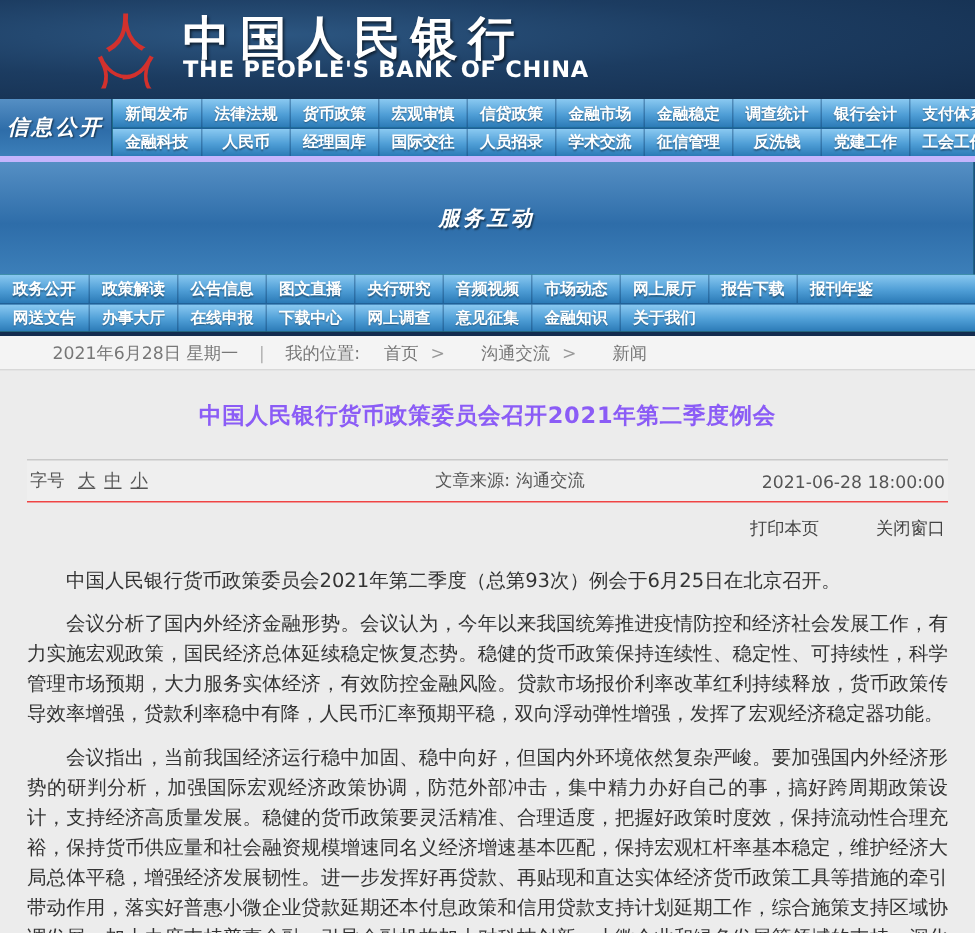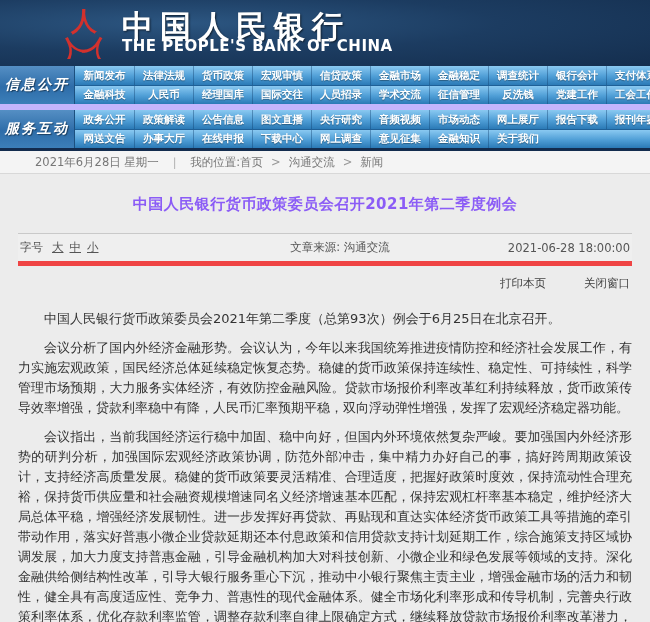--- a/index.html
+++ b/index.html
@@ -12,48 +12,48 @@
             display:flex; align-items:center; padding-left:58px; }
   .logo { width:52px; height:52px; margin-right:12px; flex:0 0 auto; }
   .logo text { font-weight:bold; }
   .banner-cn { color:#fff; font-size:31px; font-weight:bold; letter-spacing:7px; line-height:26px;
                text-shadow:1px 1px 2px rgba(0,0,0,.6); font-family:"DejaVu Serif","Liberation Serif",serif; }
   .banner-en { color:#fff; font-size:15px; letter-spacing:.5px; line-height:14px; font-weight:bold; }
 
   
   .nav { background:#0f766e; border-bottom:3px solid #132c4e; }
   .nav-group { display:flex; }
-  .nav-group + .nav-group { border-top:6px solid #c4b5fd; }
+  .nav-group + .nav-group { border-top:4px solid #c4b5fd;flex-direction:column; }
   .nav-side { flex:0 0 75px; background:linear-gradient(180deg,#558fc4 0%,#2e6da9 55%,#3c7fb9 100%);
               color:#fff; font-size:14px; font-weight:bold; font-style:italic;
               display:flex; align-items:center; justify-content:center; letter-spacing:2px;
               text-shadow:1px 1px 1px rgba(0,0,0,.45); border-right:1px solid #1c507f; cursor:pointer; }
   .nav-rows { flex:1; min-width:0; overflow:hidden; }
   .nav-row { display:flex; height:19px; width:700px;
              background:linear-gradient(180deg,#8ac9f1 0%,#4f9ed6 55%,#2b7ab6 100%); }
   .nav-row + .nav-row { border-top:1px solid rgba(15,62,110,.45); }
   .nav-item { flex:0 0 59px; display:flex; align-items:center; justify-content:center;
               color:#fff; font-size:10.5px; font-weight:bold; text-decoration:none; cursor:pointer;
               text-shadow:0 1px 1px rgba(0,0,0,.35); border-left:1px solid rgba(15,62,110,.4);
               white-space:nowrap; overflow:hidden; }
   .nav-item:first-child { border-left:none; }
 
   
   .breadcrumb-bar { height:23px; background:#f4f4f4; border-bottom:1px solid #d8d8d8;
                     display:flex; align-items:center; padding-left:35px;
                     font-size:11.5px; color:#777; }
   .breadcrumb-bar .divider { margin:0 10px; color:#999; }
-  .bc-link { color:#777; text-decoration:none; cursor:pointer; }
+  .bc-link { color:#777; text-decoration:none; cursor:pointer;margin-left:16px; }
   .bc-sep { margin:0 8px; color:#999; }
 
   
   .content { padding:0 18px; }
   .article-title { text-align:center; color:#8b5cf6; font-size:15px; font-weight:bold;
                    padding:21px 0 19px; letter-spacing:.5px; }
-  .meta { display:flex; align-items:center; border-top:1px solid #c9c9c9; border-bottom:5px solid #ef4444;
+  .meta { display:flex; align-items:center; border-top:1px solid #c9c9c9; border-bottom:1px solid #ef4444;
           padding:6px 2px; font-size:11.5px; color:#555; background:#efefef; }
   .meta-left { flex:0 0 180px; }
   .meta-left .fs-label { margin-right:6px; }
   .fs-link { color:#555; text-decoration:underline; margin:0 3px; cursor:pointer; }
   .meta-center { flex:1; text-align:center; }
   .meta-right { flex:0 0 150px; text-align:right; }
   .actions { text-align:right; padding:10px 2px 12px; font-size:11.5px; }
   .action-link { color:#444; margin-left:38px; cursor:pointer; }
 
   .article-body { padding-top:6px; font-size:13px; color:#333; }

